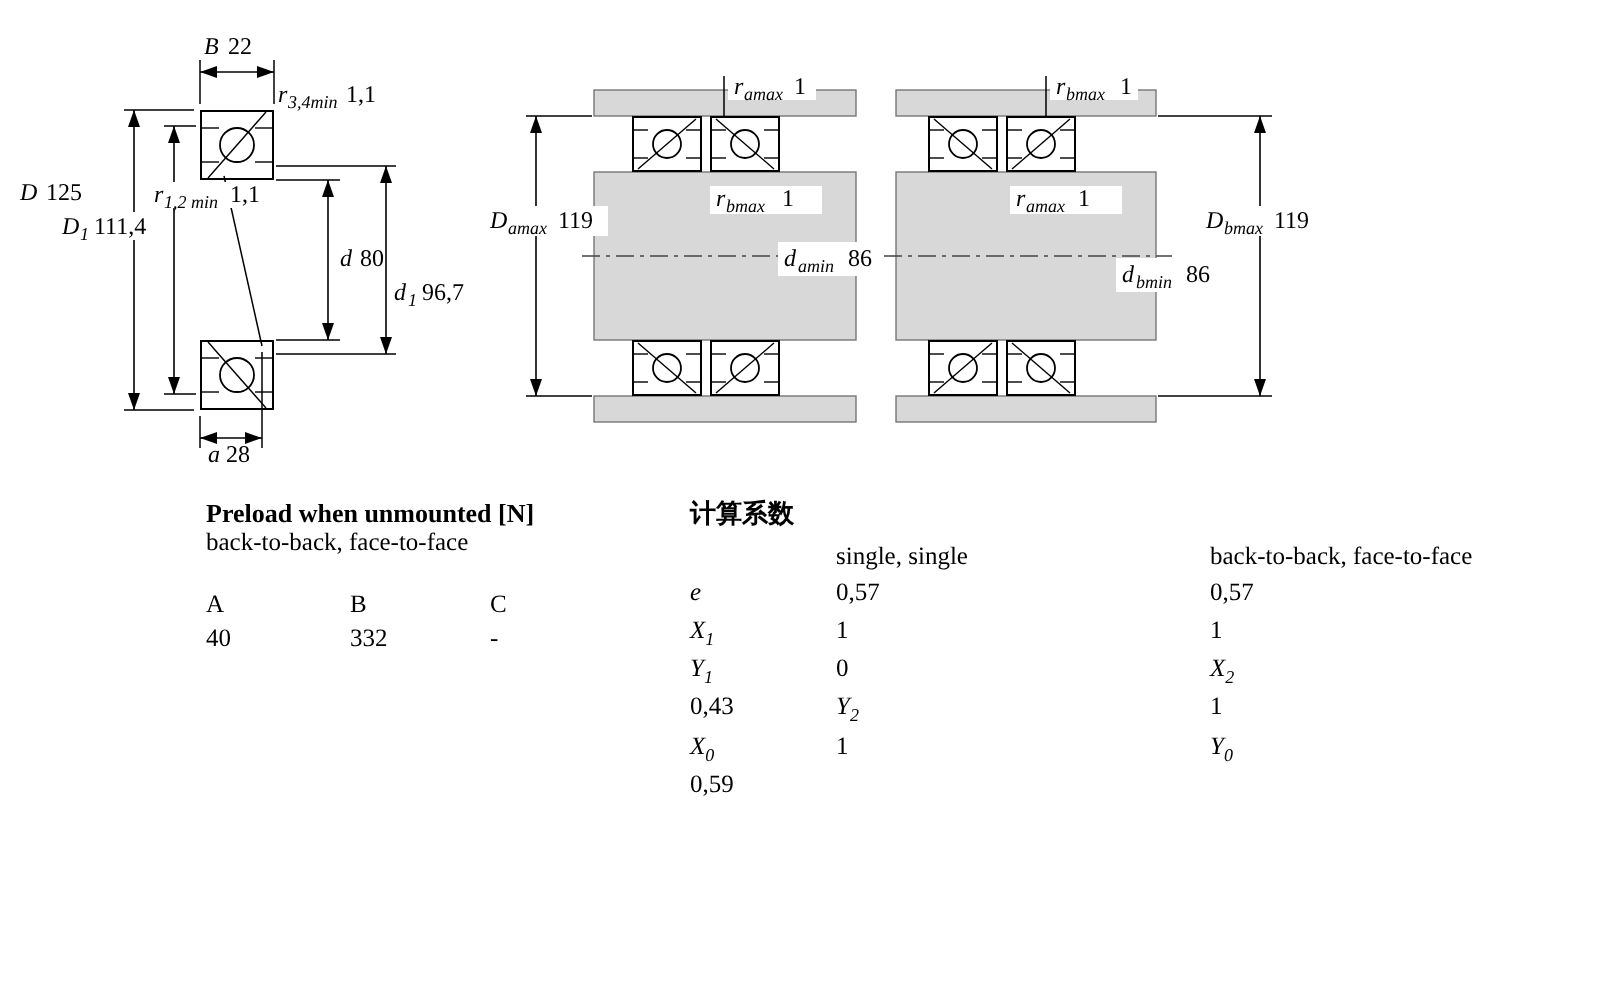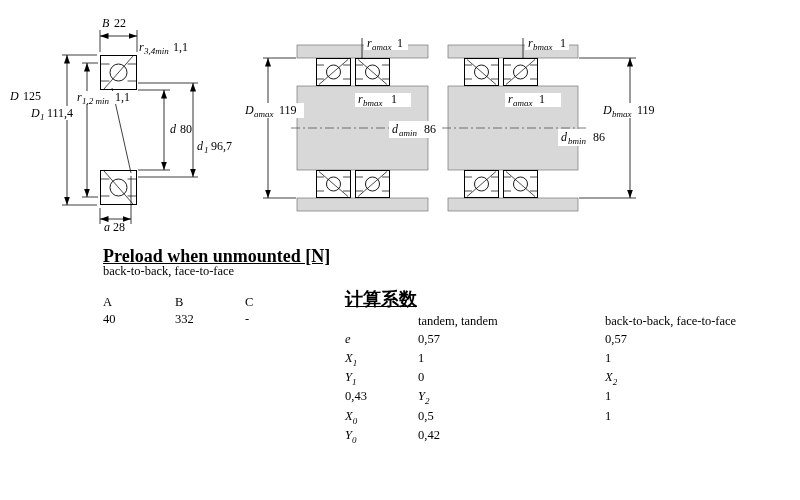--- a/index.html
+++ b/index.html
@@ -7,21 +7,21 @@
         font-family:"Liberation Serif",serif;color:#000;overflow:hidden;}
   svg text{font-family:"Liberation Serif",serif;font-size:12px;fill:#000;}
   svg .sym{font-style:italic;}
   svg .sub{font-size:9px;font-style:italic;}
   .thin{stroke:#000;stroke-width:0.75;fill:none;}
   .dim{stroke:#000;stroke-width:0.8;fill:none;}
   .axis{stroke:#444;stroke-width:0.7;fill:none;stroke-dasharray:9 3 2 3;}
   .gray{fill:#d8d8d8;stroke:#777;stroke-width:0.7;}
   .wbg{fill:#fff;}
   .tbl{position:absolute;font-size:12.5px;line-height:15px;}
-  .t-title{font-weight:bold;font-size:18px;text-decoration:underline;}
+  .t-title{font-weight:bold;font-size:13px;}
   .pl-grid{display:grid;grid-template-columns:72px 70px 40px;margin-top:16px;row-gap:2px;}
   .f-grid{display:grid;grid-template-columns:73px 187px 170px;margin-top:7px;line-height:14.7px;}
   .f-grid .h{margin-bottom:3px;}
   .lbl{font-style:italic;}
   sub.s{font-size:9px;font-style:italic;}
 </style>
 </head>
 <body>
 
 <div id="page">
@@ -215,46 +215,45 @@
   <div class="pl-grid">
     <span>A</span>
     <span>B</span>
     <span>C</span>
     <span>40</span>
     <span>332</span>
     <span>-</span>
   </div>
 </div>
 
-<div class="tbl" style="left:345px;top:249px;width:440px;margin-top:43px;">
+<div class="tbl" style="left:345px;top:249px;width:440px;">
   <div class="t-title">计算系数</div>
   <div class="f-grid">
     <span class="h"></span>
-    <span class="h">tandem, tandem</span>
+    <span class="h">single, single</span>
     <span class="h">back-to-back, face-to-face</span>
 
     <span class="lbl"><span>e</span><sub class="s"></sub></span>
     <span>0,57</span>
     <span>0,57</span>
 
     <span class="lbl"><span>X</span><sub class="s">1</sub></span>
     <span>1</span>
     <span>1</span>
 
     <span class="lbl"><span>Y</span><sub class="s">1</sub></span>
     <span>0</span>
 
     <span class="lbl"><span>X</span><sub class="s">2</sub></span>
     <span>0,43</span>
 
     <span class="lbl"><span>Y</span><sub class="s">2</sub></span>
     <span>1</span>
 
     <span class="lbl"><span>X</span><sub class="s">0</sub></span>
-    <span>0,5</span>
     <span>1</span>
 
     <span class="lbl"><span>Y</span><sub class="s">0</sub></span>
-    <span>0,42</span>
+    <span>0,59</span>
   </div>
 </div>
 
 </div>
 
 </body></html>

